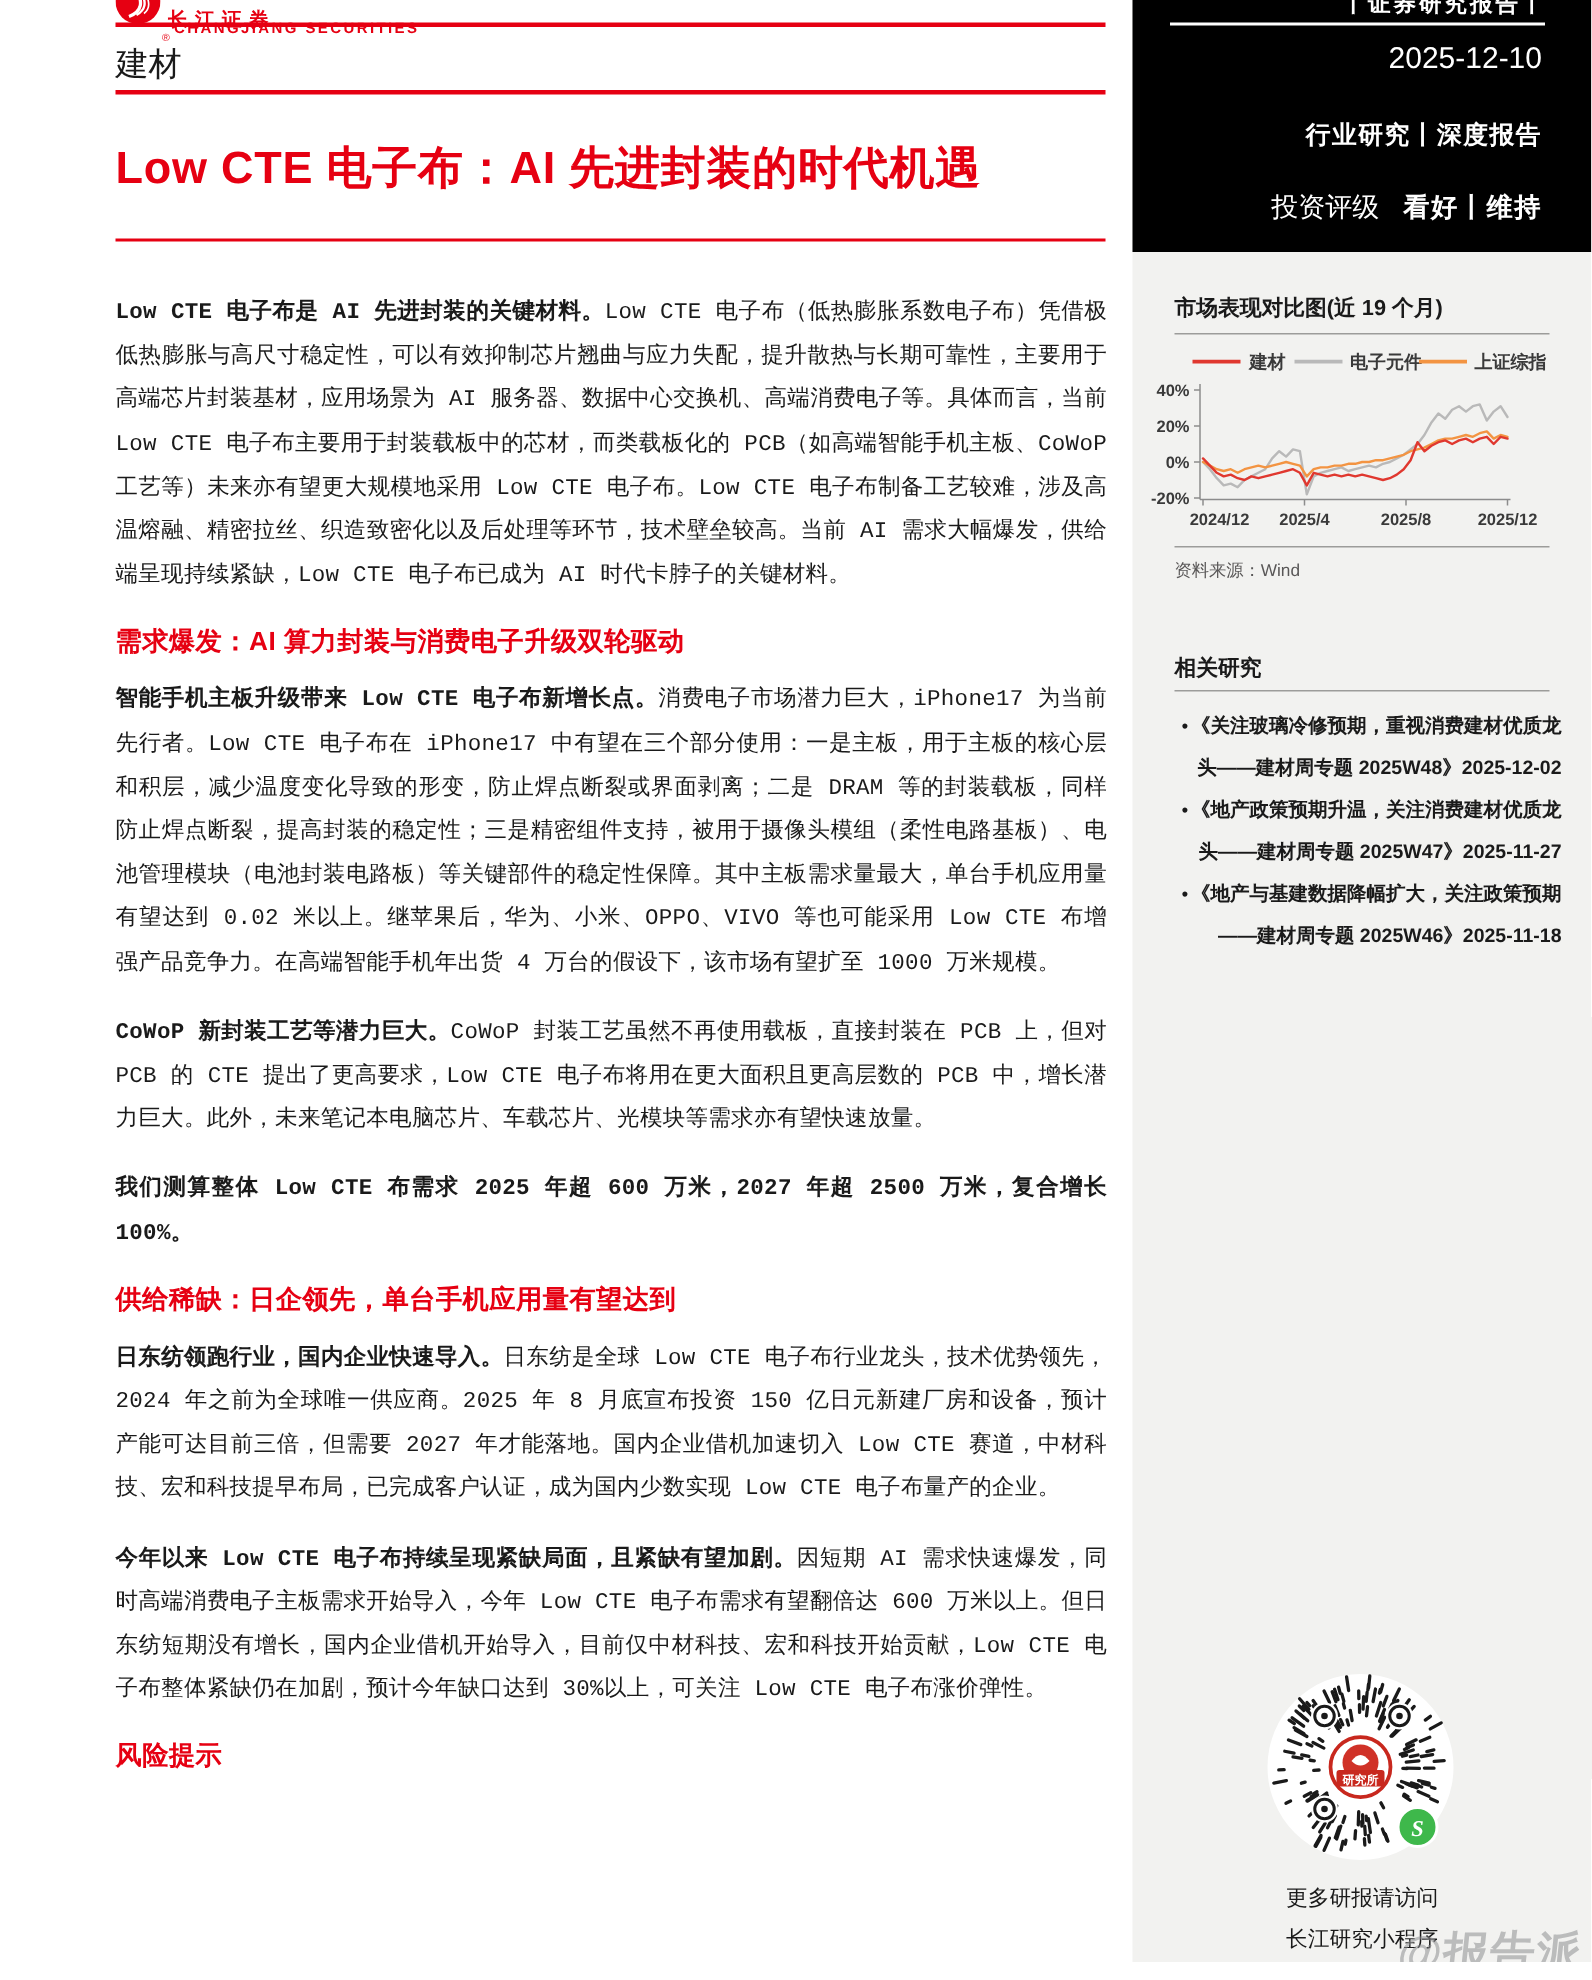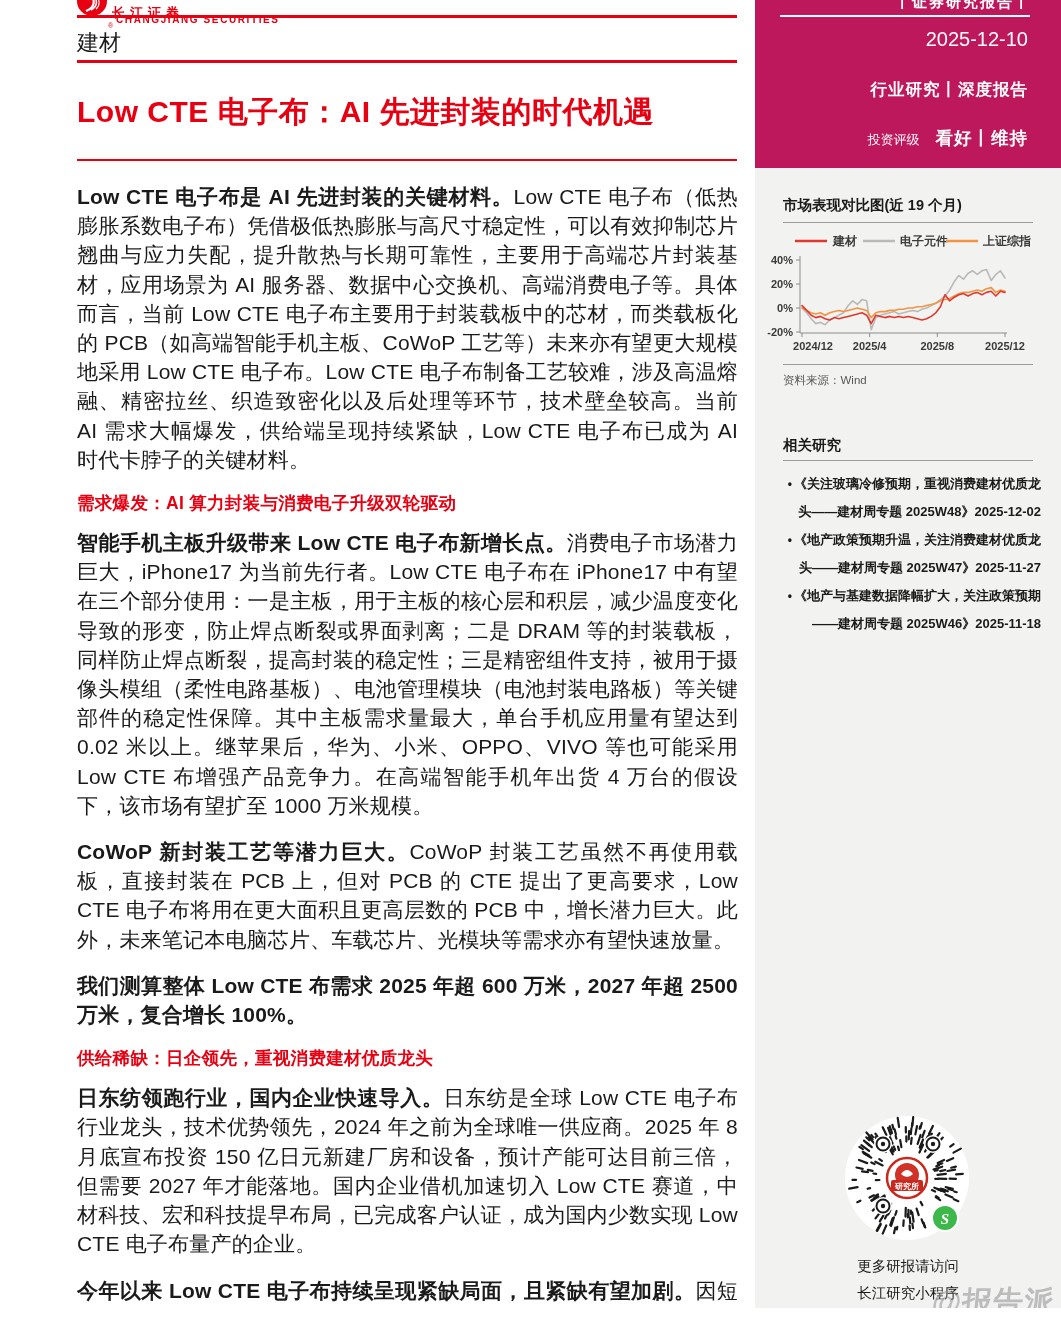--- a/index.html
+++ b/index.html
@@ -21,36 +21,36 @@
   .rule-2 { top:60px; height:2.5px; }
   .rule-3 { top:159px; height:2px; }
   .rule-bottom { top:1311px; height:1.5px; background:#e85550; }
   .category { position:absolute; left:77px; top:28px; font-size:22px; color:#1a1a1a; }
   .doc-title { position:absolute; left:77px; top:92px; width:665px; font-size:30px;
                font-weight:bold; color:#e60012; letter-spacing:0.5px; }
   .flow { position:absolute; left:77px; top:182px; width:661px; color:#1a1a1a; }
   .flow h2 { color:#e60012; font-size:17.5px; font-weight:bold; line-height:24px;
              margin:0 0 13px 0; letter-spacing:0.3px; }
   .flow section + section h2 { margin-top:7px; }
-  .flow p { font-size:21px; line-height:29.2px; margin:0 0 17px 0; text-align:justify;
-            letter-spacing:0.2px; }
+  .flow p { font-size:15px; line-height:29.2px; margin:12px 0 17px 0; text-align:justify;
+            letter-spacing:0.2px;font-family:Liberation Mono, monospace; }
   .flow p b { font-weight:bold; }
   
   .sidebar { position:absolute; left:755px; top:0; width:306px; height:1320px;
              background:#f2f2f0; }
   .red-box { position:absolute; left:0; top:0; width:306px; height:168px;
-             background:#be185d; color:#ffffff; overflow:hidden; }
+             background:#000000; color:#ffffff; overflow:hidden; }
   .rb-tag { position:absolute; top:-7px; right:30px; font-size:15px; font-weight:bold;
             letter-spacing:2px; white-space:nowrap; }
   .rb-line { position:absolute; top:15px; left:25px; width:250px; height:1.5px; background:#ffffff; }
   .rb-date { position:absolute; top:28px; right:33px; font-size:20px; font-weight:normal; }
   .rb-type { position:absolute; top:79px; right:33px; font-size:16.5px; font-weight:bold;
              letter-spacing:1px; }
   .rb-rating { position:absolute; top:126px; right:33px; white-space:nowrap; }
-  .rb-rating .lbl { font-size:13px; margin-right:16px; }
+  .rb-rating .lbl { font-size:18px; margin-right:16px; }
   .rb-rating .val { font-size:17.5px; font-weight:bold; letter-spacing:1px; }
   .sb-title { position:absolute; left:28px; font-size:14.5px; font-weight:bold; color:#1a1a1a; }
   .sb-title.chart { top:196px; }
   .sb-title.related { top:436px; }
   .sb-div { position:absolute; left:28px; width:250px; height:1px; background:#9c9c9a; }
   .sb-div.d1 { top:222px; }
   .sb-div.d2 { top:364px; }
   .sb-div.d3 { top:460px; }
   #perf-chart { position:absolute; left:0; top:230px; }
   .sb-source { position:absolute; left:28px; top:373px; font-size:11.5px; color:#595757; }
@@ -93,21 +93,21 @@
     <section>
       <p><b>Low CTE 电子布是 AI 先进封装的关键材料。</b><span>Low CTE 电子布（低热膨胀系数电子布）凭借极低热膨胀与高尺寸稳定性，可以有效抑制芯片翘曲与应力失配，提升散热与长期可靠性，主要用于高端芯片封装基材，应用场景为 AI 服务器、数据中心交换机、高端消费电子等。具体而言，当前 Low CTE 电子布主要用于封装载板中的芯材，而类载板化的 PCB（如高端智能手机主板、CoWoP 工艺等）未来亦有望更大规模地采用 Low CTE 电子布。Low CTE 电子布制备工艺较难，涉及高温熔融、精密拉丝、织造致密化以及后处理等环节，技术壁垒较高。当前 AI 需求大幅爆发，供给端呈现持续紧缺，Low CTE 电子布已成为 AI 时代卡脖子的关键材料。</span></p>
     </section>
     <section>
       <h2>需求爆发：AI 算力封装与消费电子升级双轮驱动</h2>
       <p><b>智能手机主板升级带来 Low CTE 电子布新增长点。</b><span>消费电子市场潜力巨大，iPhone17 为当前先行者。Low CTE 电子布在 iPhone17 中有望在三个部分使用：一是主板，用于主板的核心层和积层，减少温度变化导致的形变，防止焊点断裂或界面剥离；二是 DRAM 等的封装载板，同样防止焊点断裂，提高封装的稳定性；三是精密组件支持，被用于摄像头模组（柔性电路基板）、电池管理模块（电池封装电路板）等关键部件的稳定性保障。其中主板需求量最大，单台手机应用量有望达到 0.02 米以上。继苹果后，华为、小米、OPPO、VIVO 等也可能采用 Low CTE 布增强产品竞争力。在高端智能手机年出货 4 万台的假设下，该市场有望扩至 1000 万米规模。</span></p>
       <p><b>CoWoP 新封装工艺等潜力巨大。</b><span>CoWoP 封装工艺虽然不再使用载板，直接封装在 PCB 上，但对 PCB 的 CTE 提出了更高要求，Low CTE 电子布将用在更大面积且更高层数的 PCB 中，增长潜力巨大。此外，未来笔记本电脑芯片、车载芯片、光模块等需求亦有望快速放量。</span></p>
       <p><b>我们测算整体 Low CTE 布需求 2025 年超 600 万米，2027 年超 2500 万米，复合增长 100%。</b><span></span></p>
     </section>
     <section>
-      <h2>供给稀缺：日企领先，重视消费建材优质龙头</h2>
+      <h2>供给稀缺：日企领先，单台手机应用量有望达到</h2>
       <p><b>日东纺领跑行业，国内企业快速导入。</b><span>日东纺是全球 Low CTE 电子布行业龙头，技术优势领先，2024 年之前为全球唯一供应商。2025 年 8 月底宣布投资 150 亿日元新建厂房和设备，预计产能可达目前三倍，但需要 2027 年才能落地。国内企业借机加速切入 Low CTE 赛道，中材科技、宏和科技提早布局，已完成客户认证，成为国内少数实现 Low CTE 电子布量产的企业。</span></p>
       <p><b>今年以来 Low CTE 电子布持续呈现紧缺局面，且紧缺有望加剧。</b><span>因短期 AI 需求快速爆发，同时高端消费电子主板需求开始导入，今年 Low CTE 电子布需求有望翻倍达 600 万米以上。但日东纺短期没有增长，国内企业借机开始导入，目前仅中材科技、宏和科技开始贡献，Low CTE 电子布整体紧缺仍在加剧，预计今年缺口达到 30%以上，可关注 Low CTE 电子布涨价弹性。</span></p>
     </section>
     <section>
       <h2>风险提示</h2>
 
     </section>
   </div>
 
   <div class="rule rule-bottom"></div>

